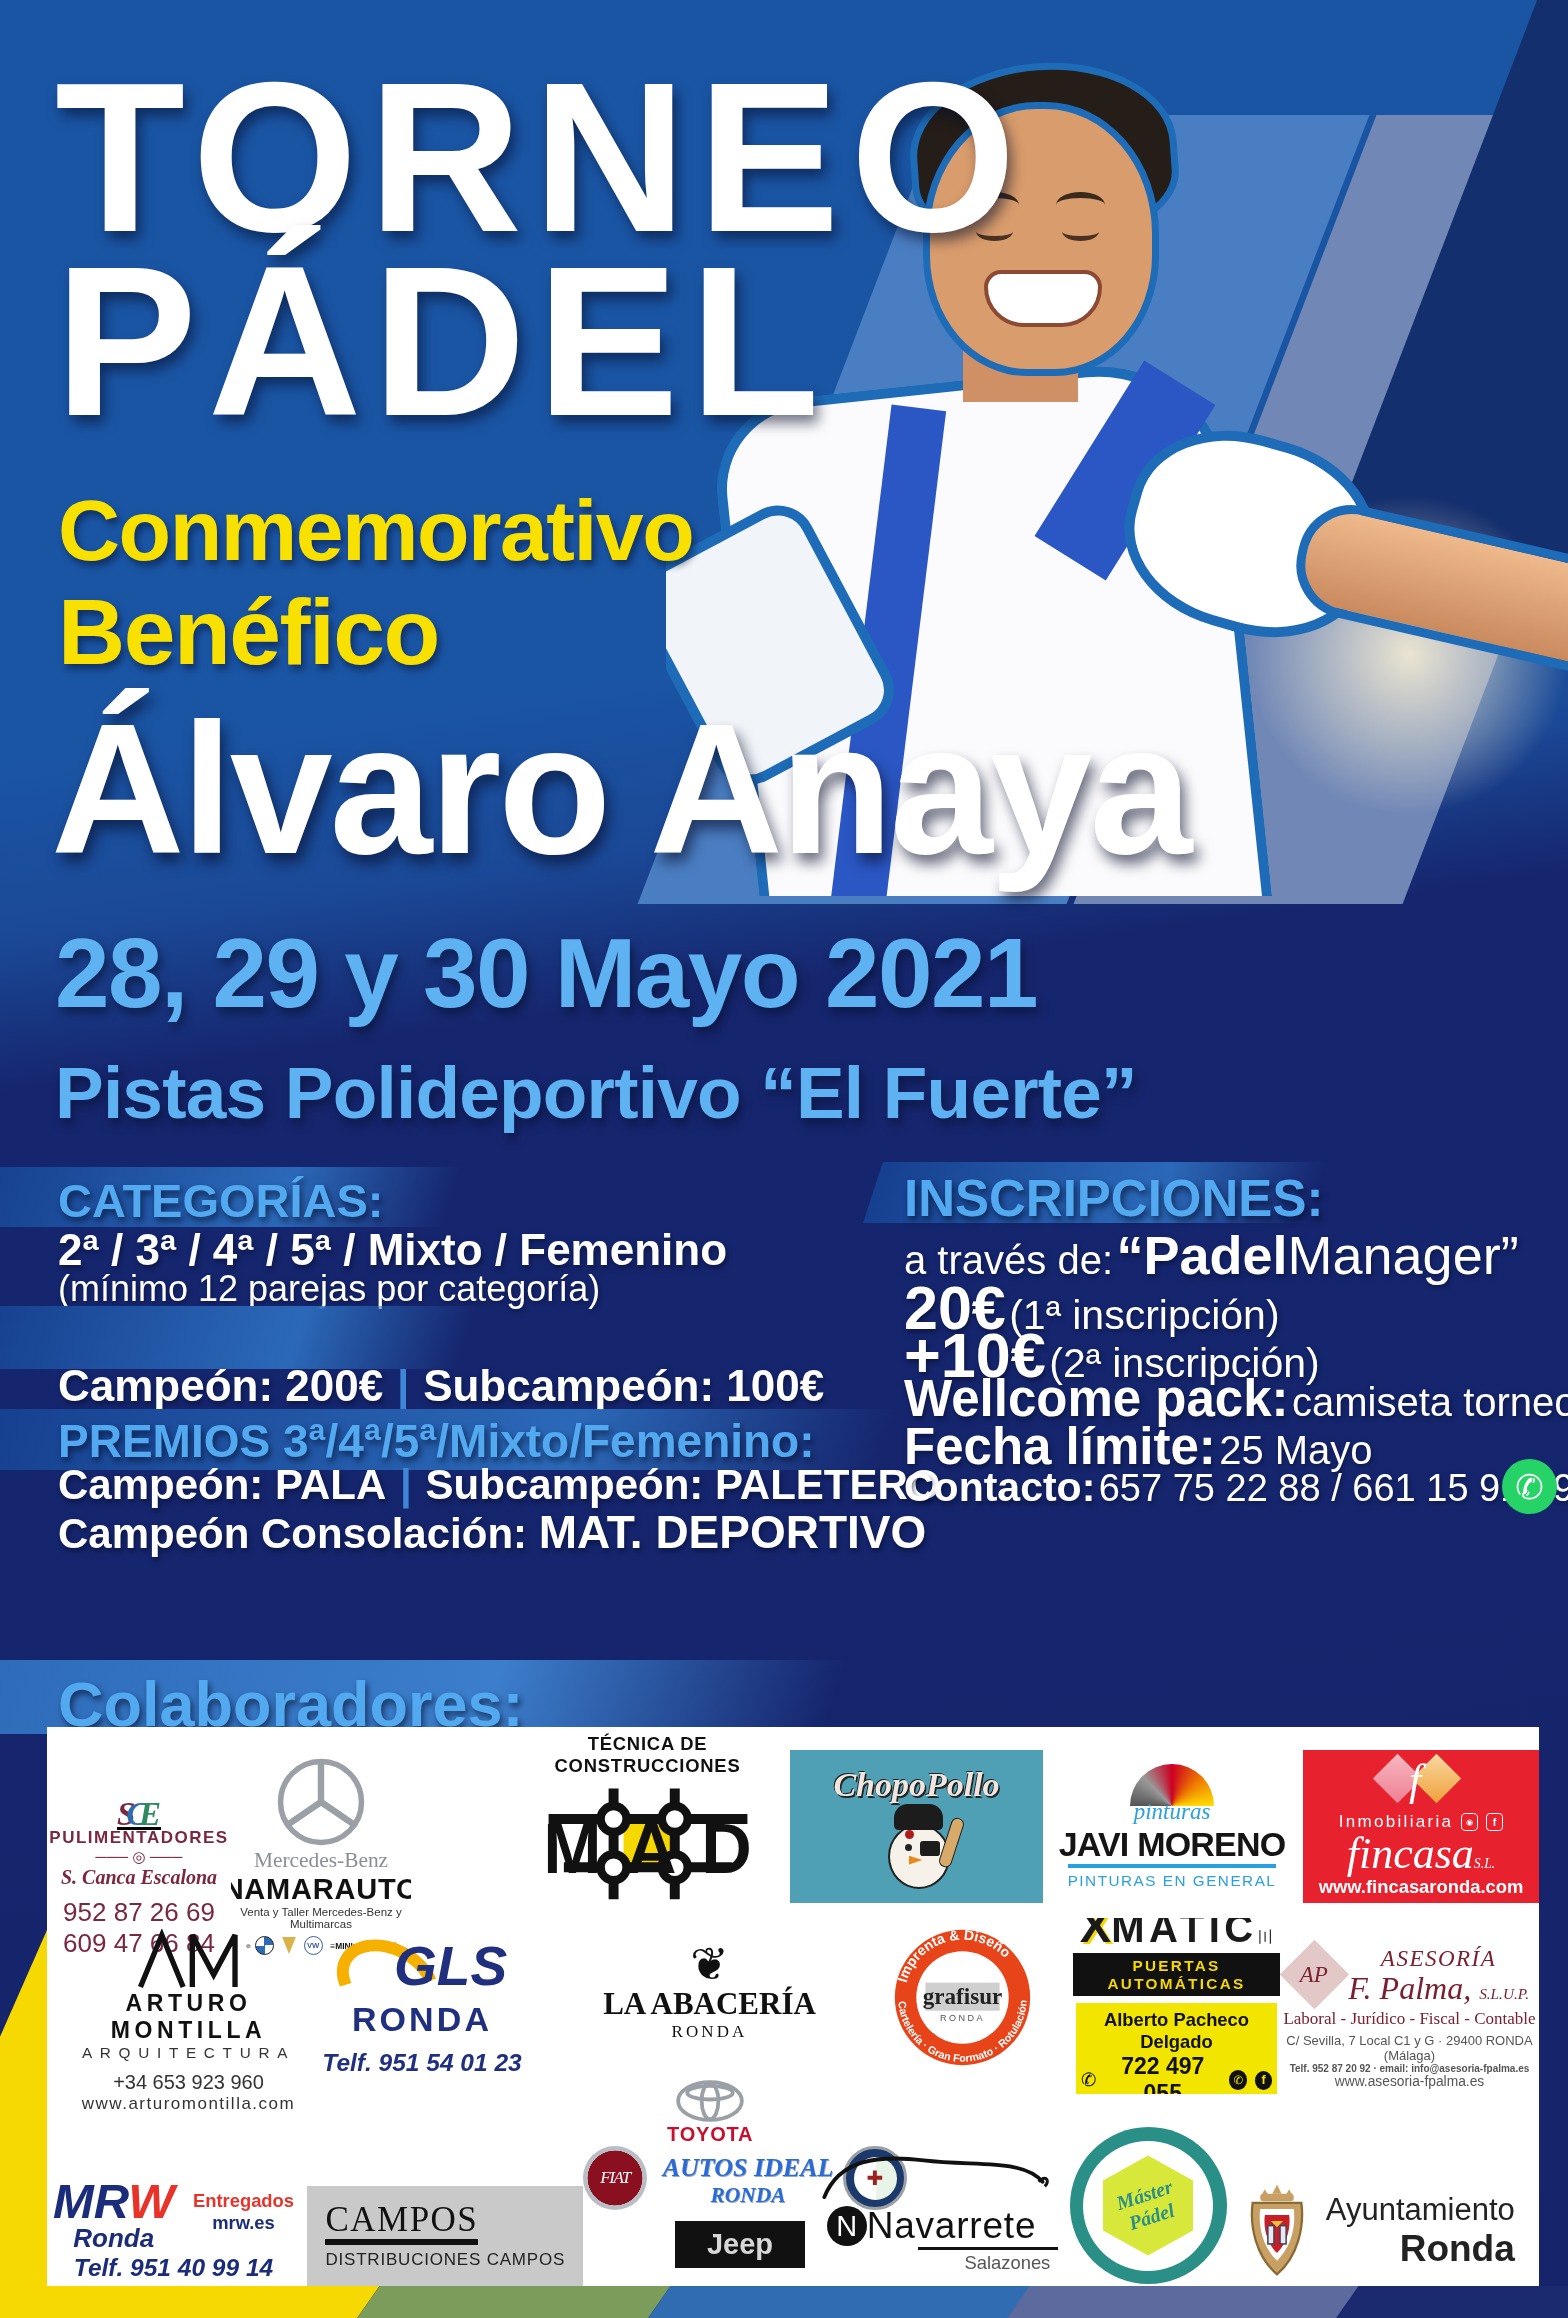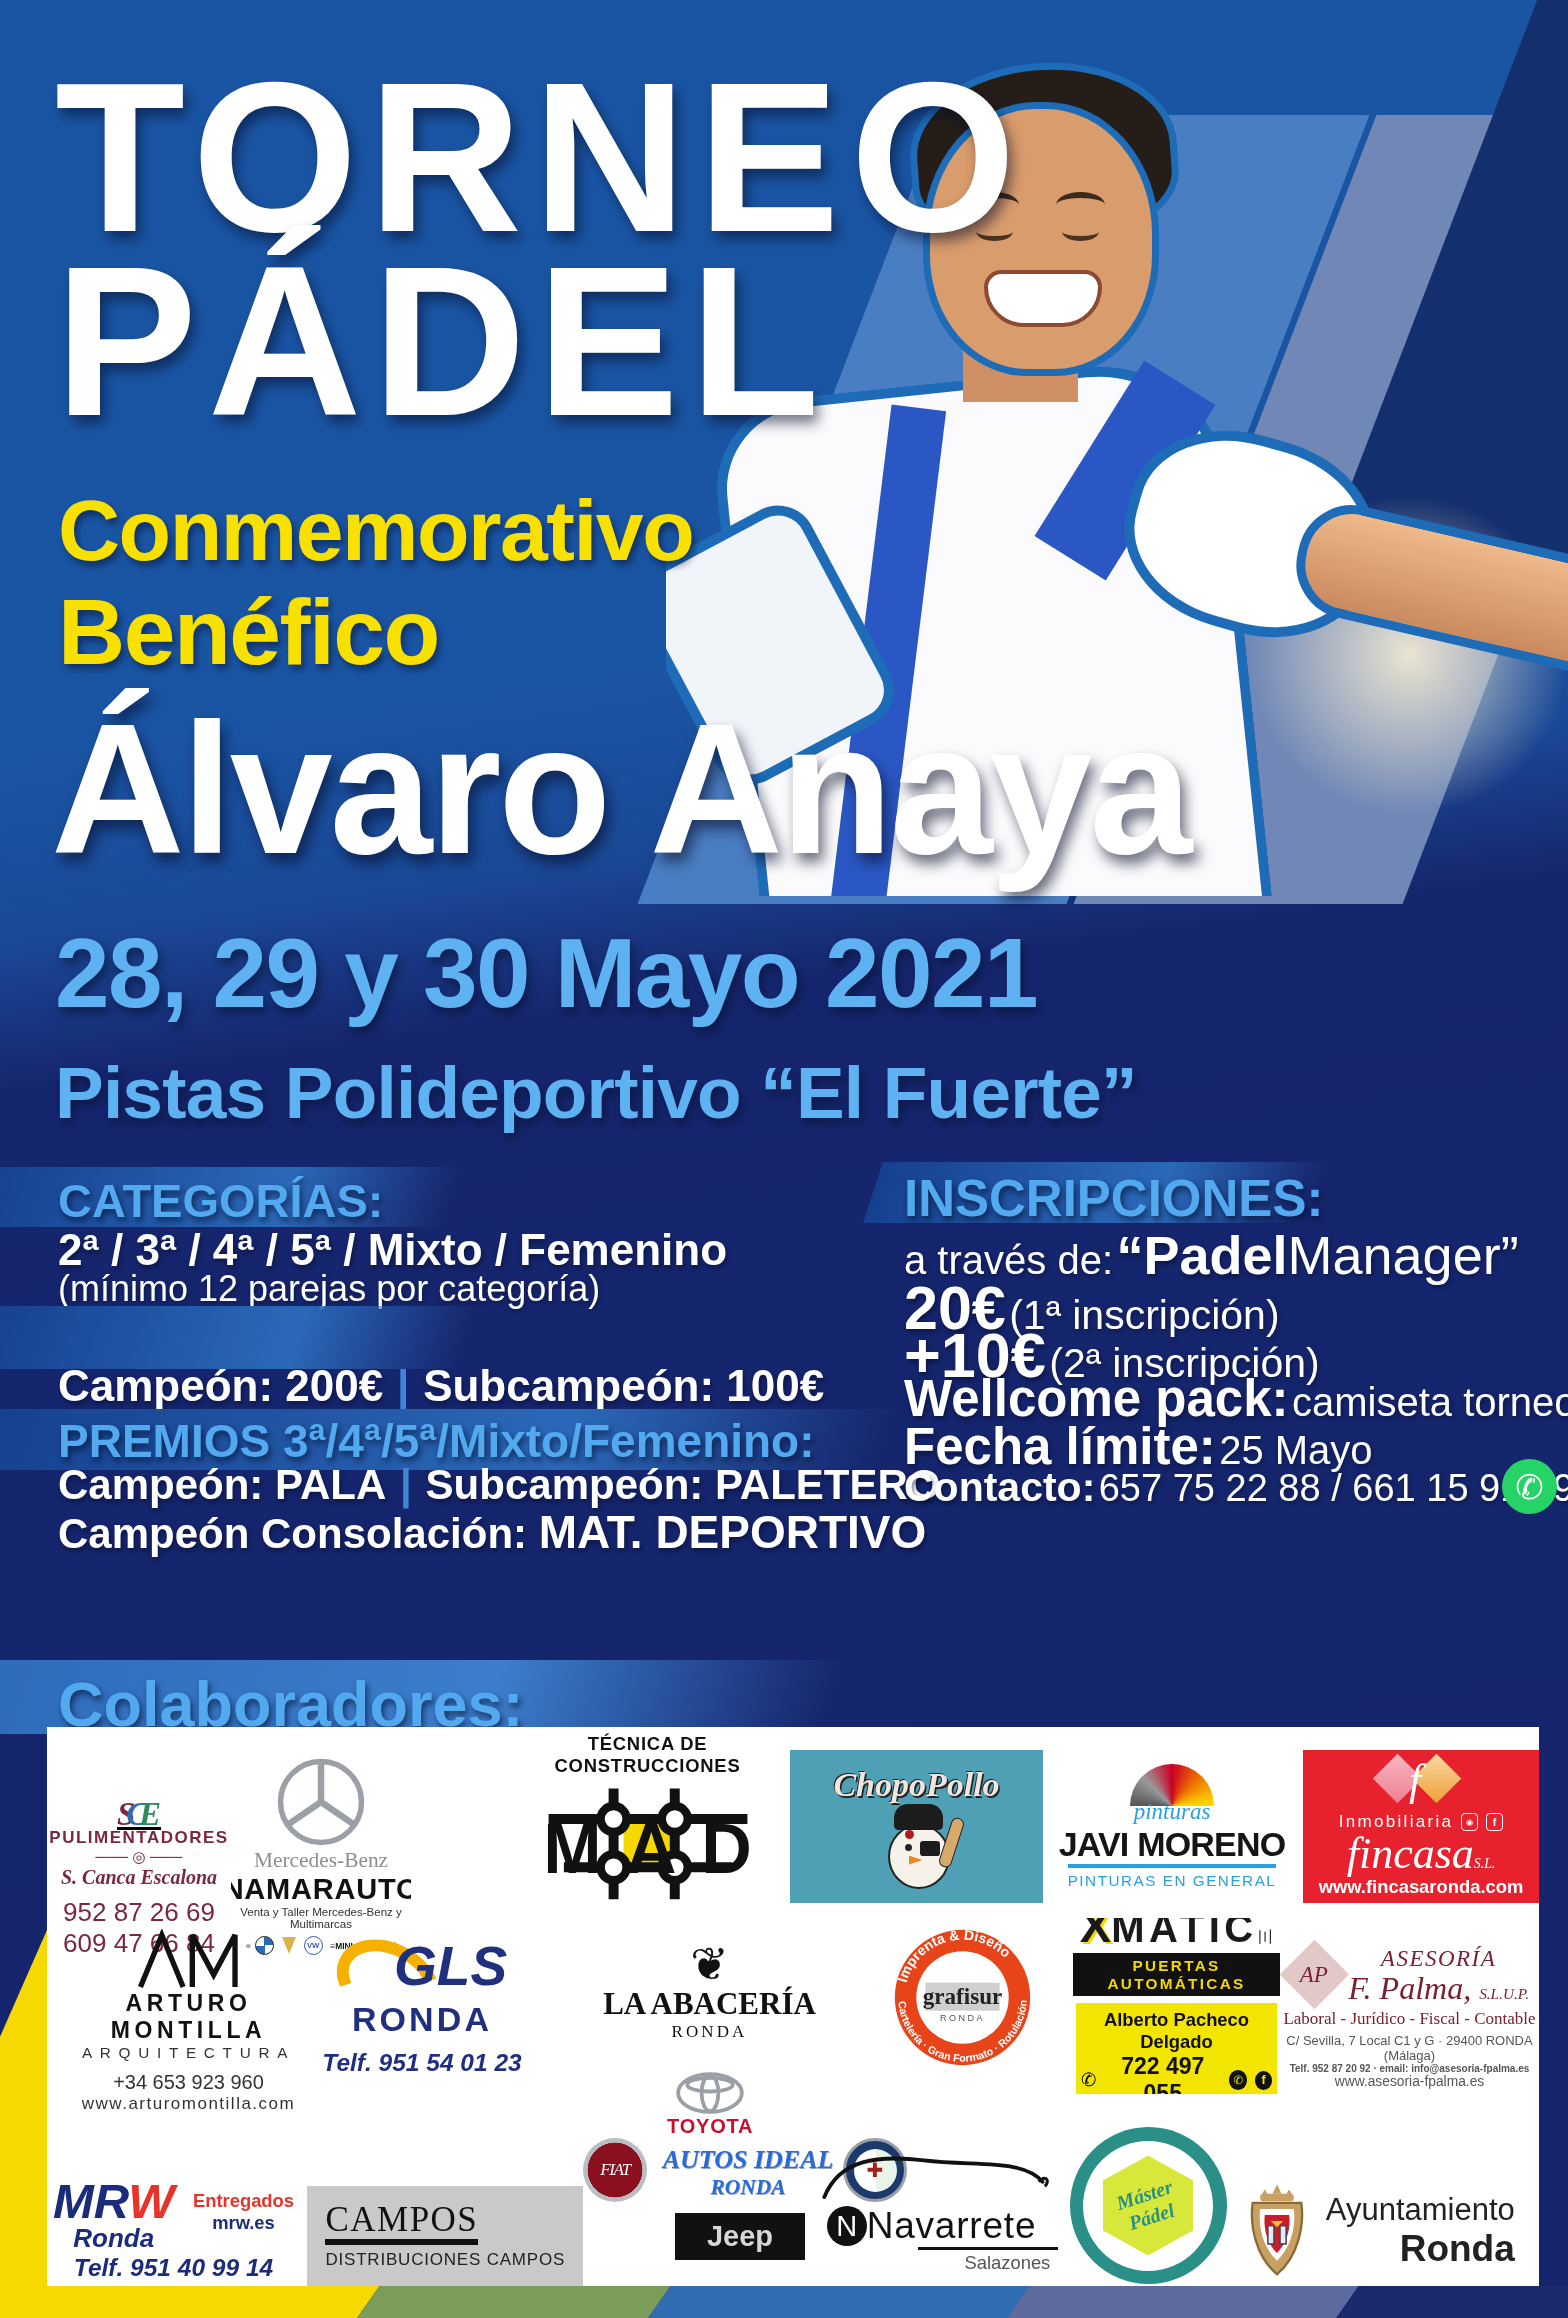--- a/index.html
+++ b/index.html
@@ -297,21 +297,21 @@
         </div>
       </div>
       <div style="color:#1b2d7a;font-size:24.5px;font-weight:800;font-style:italic;">Telf. 951 40 99 14</div>
     </div>
 
     <div class="tile" style="left:260px;top:459px;width:276px;height:100px;background:#c9c9c9;align-items:flex-start;padding-left:18.4px;box-sizing:border-box;">
       <div class="serif" style="color:#111;font-size:35px;letter-spacing:1.5px;border-bottom:6.1px solid #111;line-height:1.05;">CAMPOS</div>
       <div style="color:#222;font-size:17px;letter-spacing:0.8px;margin-top:4.6px;">DISTRIBUCIONES CAMPOS</div>
     </div>
 
-    <div class="abs" style="left:536px;top:344px;width:329px;height:207px;">
+    <div class="abs" style="left:536px;top:352px;width:329px;height:207px;">
       <div class="abs" style="left:84px;top:0;display:flex;flex-direction:column;align-items:center;">
         <svg width="70" height="44" viewBox="0 0 92 58">
           <g stroke="#9aa0a6" stroke-width="5" fill="none">
             <ellipse cx="46" cy="29" rx="42" ry="25"></ellipse>
             <ellipse cx="46" cy="29" rx="11" ry="24"></ellipse>
             <ellipse cx="46" cy="18" rx="30" ry="9"></ellipse>
           </g>
         </svg>
         <div style="color:#c8102e;font-size:20px;font-weight:800;letter-spacing:0.8px;">TOYOTA</div>
       </div>

